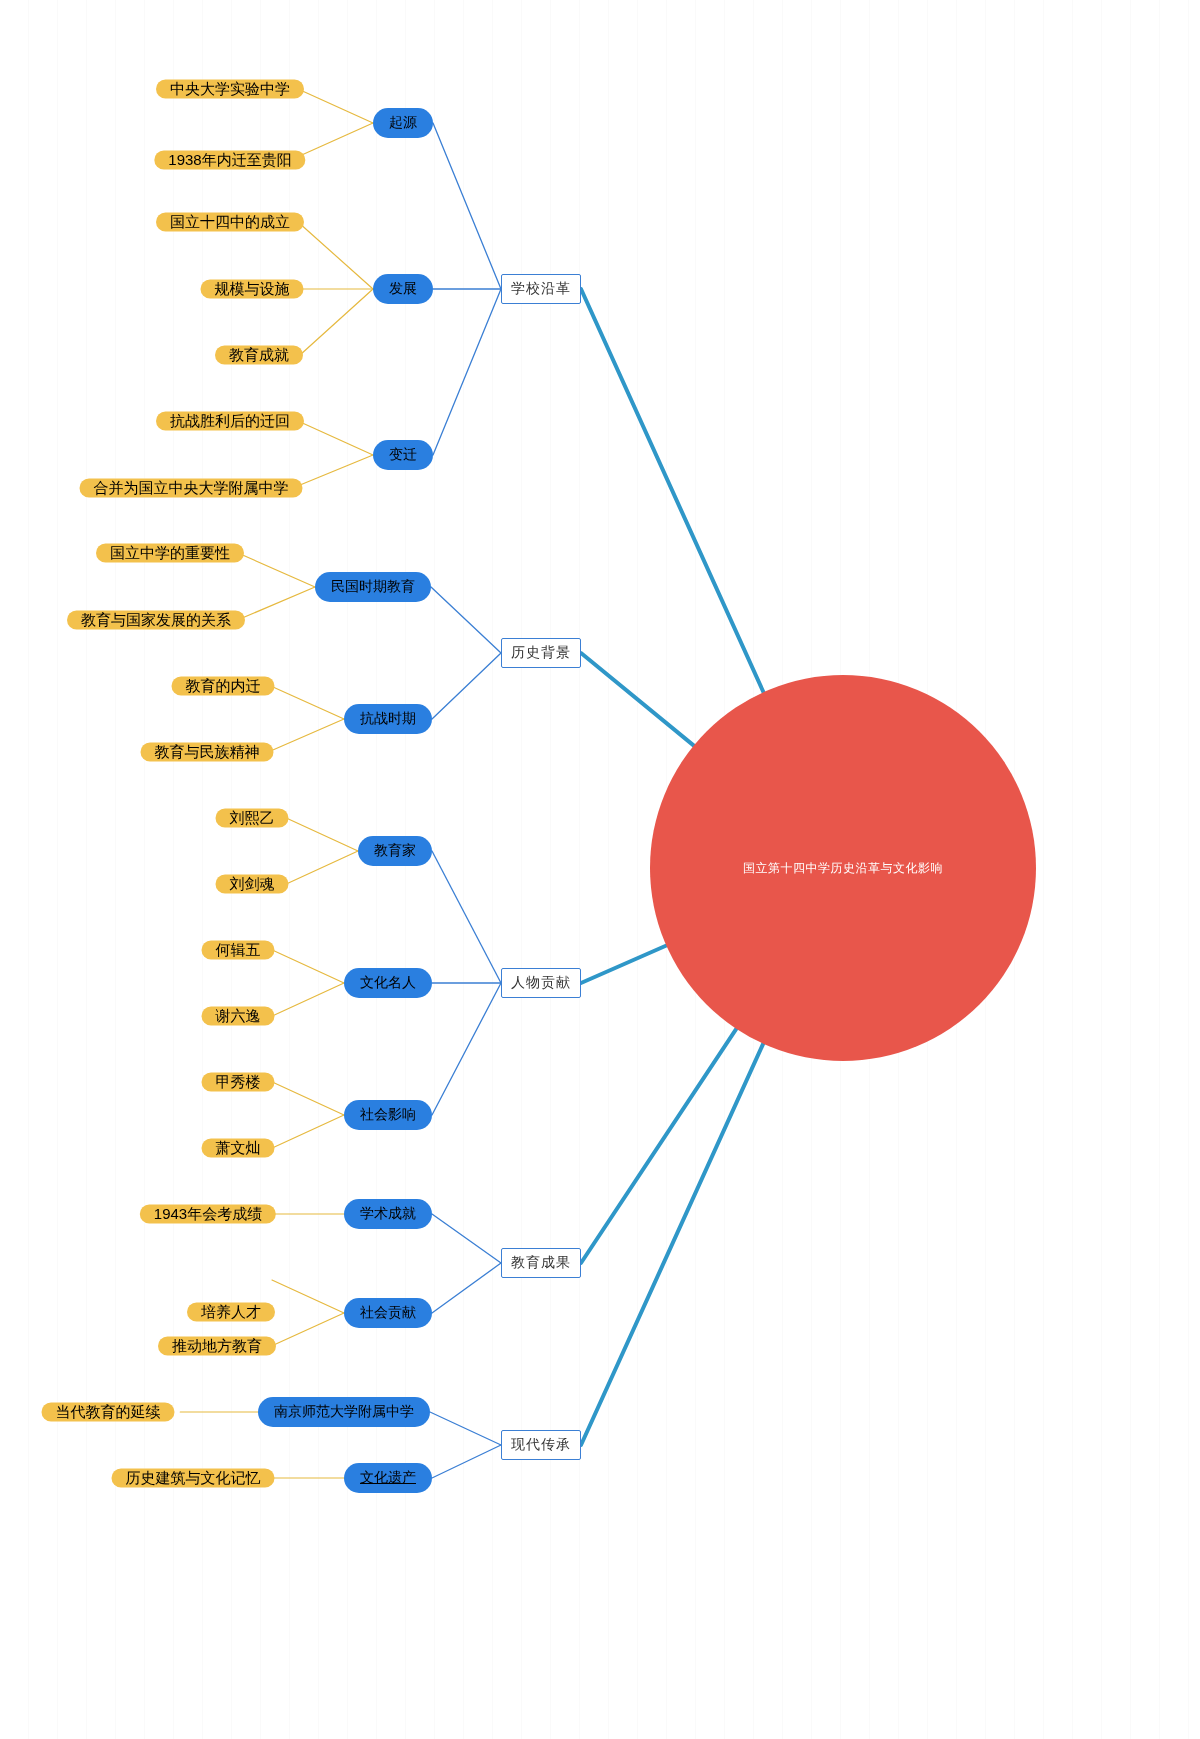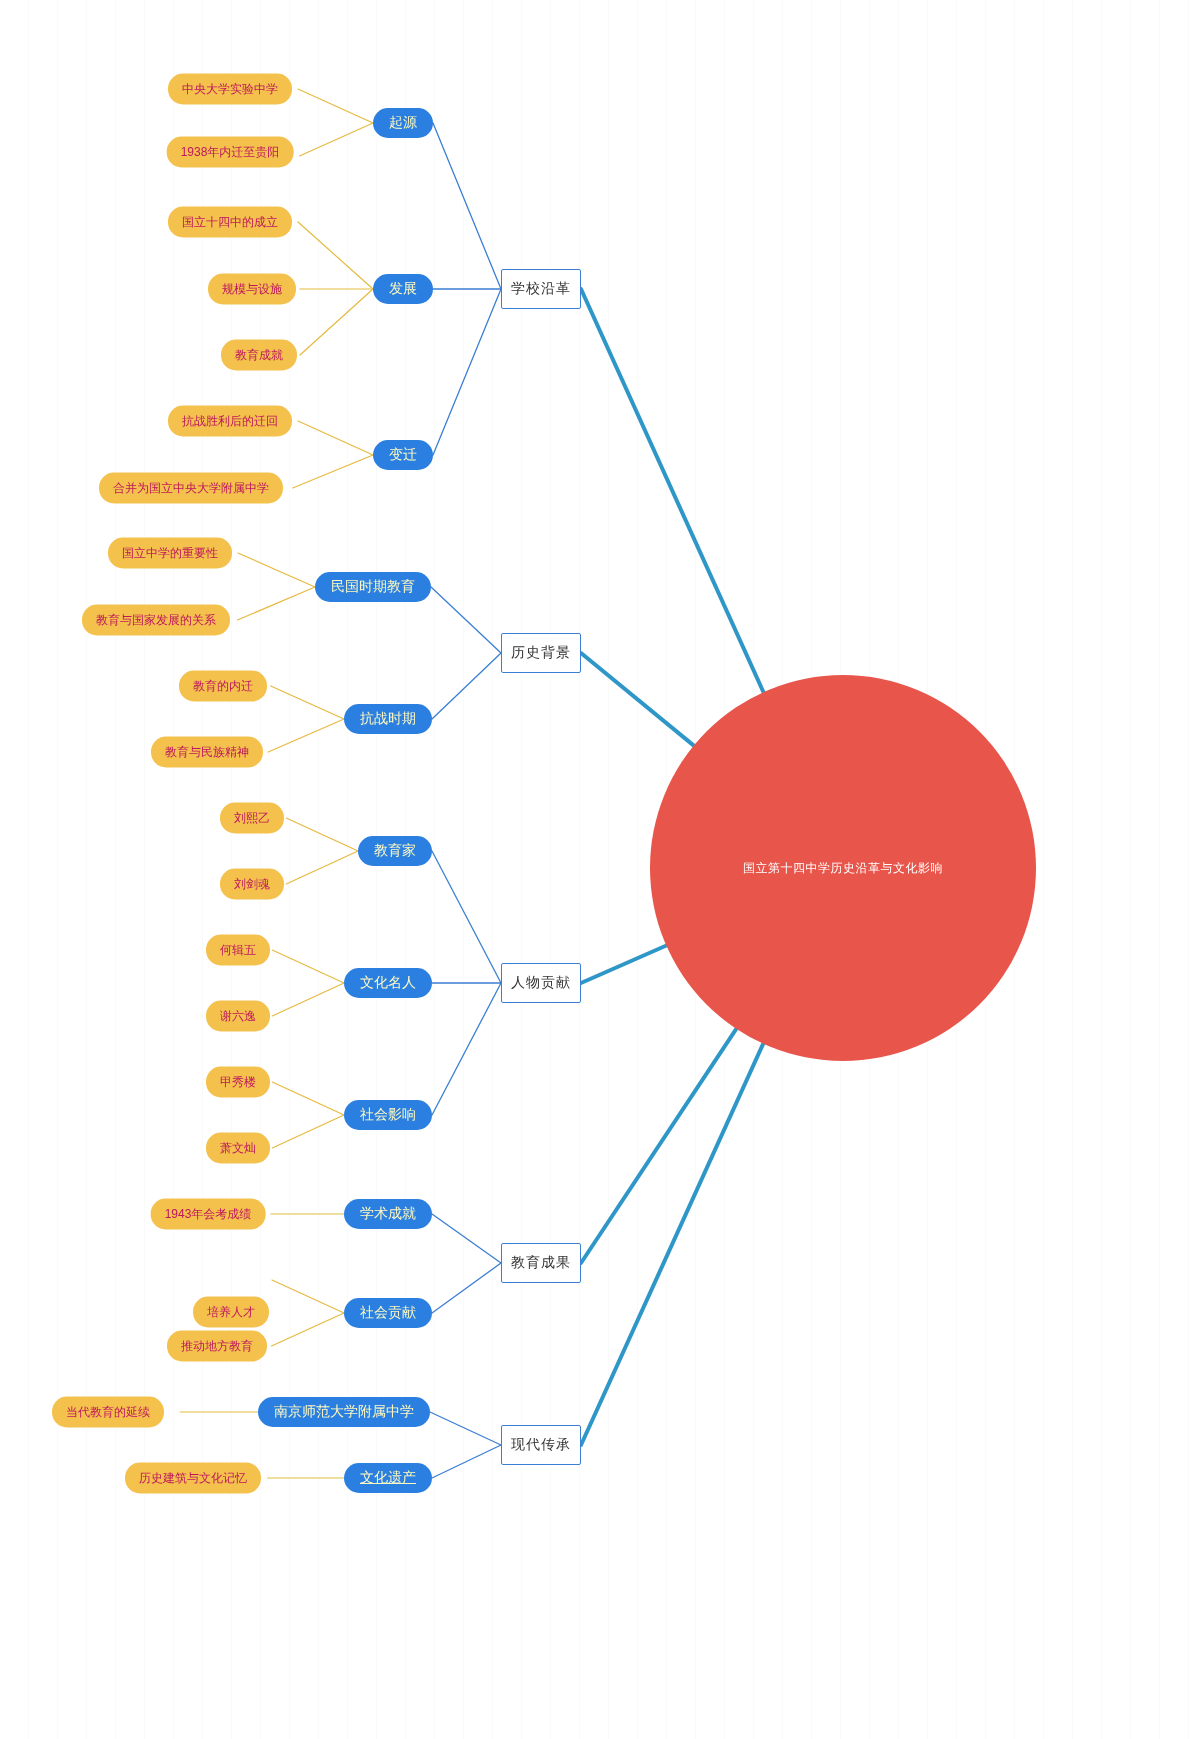--- a/index.html
+++ b/index.html
@@ -49,40 +49,40 @@
   }
   
   .node-l1 {
     background: #ffffff;
     border: 1.5px solid #3b7fd4;
     color: #333333;
     font-size: 14px;
     border-radius: 2px;
     letter-spacing: 1px;
     padding: 0 10px;
-    height: 40px;
+    height: 30px;
   }
   
   .node-l2 {
     background: #2a7fe0;
-    color: #fef9c3;
+    color: #000000;
     font-size: 14px;
     border-radius: 15px;
     padding: 0 16px;
     height: 30px;
     font-weight: 500;
   }
   
   .node-l3 {
     background: #f3c14c;
-    color: #be185d;
-    font-size: 12px;
+    color: #000000;
+    font-size: 15px;
     border-radius: 15px;
     padding: 0 14px;
-    height: 31px;
+    height: 19px;
   }
 </style>
 </head>
 <body>
 
 <div id="canvas">
   <svg id="links">
       <line x1="764.2581169250362" y1="693.9864492350991" x2="581" y2="289" stroke="#2f97c8" stroke-width="4" stroke-linecap="round"></line>
       <line x1="501" y1="289" x2="433" y2="123" stroke="#3b7fd4" stroke-width="1.3" stroke-linecap="round"></line>
       <line x1="373" y1="123" x2="298" y2="89" stroke="#e6b93f" stroke-width="1.2" stroke-linecap="round"></line>
@@ -129,21 +129,21 @@
       </div>
       <div class="node node-l1" style="left: 541px; top: 289px; width: 80px;">
         <span>学校沿革</span>
       </div>
       <div class="node node-l2" style="left: 403px; top: 123px;">
         <span>起源</span>
       </div>
       <div class="node node-l3" style="left: 230px; top: 89px;">
         <span>中央大学实验中学</span>
       </div>
-      <div class="node node-l3" style="left: 230px; top: 152px; justify-content: center;">
+      <div class="node node-l3" style="left: 230px; top: 160px; justify-content: center;">
         <span>1938年内迁至贵阳</span>
       </div>
       <div class="node node-l2" style="left: 403px; top: 289px;">
         <span>发展</span>
       </div>
       <div class="node node-l3" style="left: 230px; top: 222px;">
         <span>国立十四中的成立</span>
       </div>
       <div class="node node-l3" style="left: 252px; top: 289px;">
         <span>规模与设施</span>

